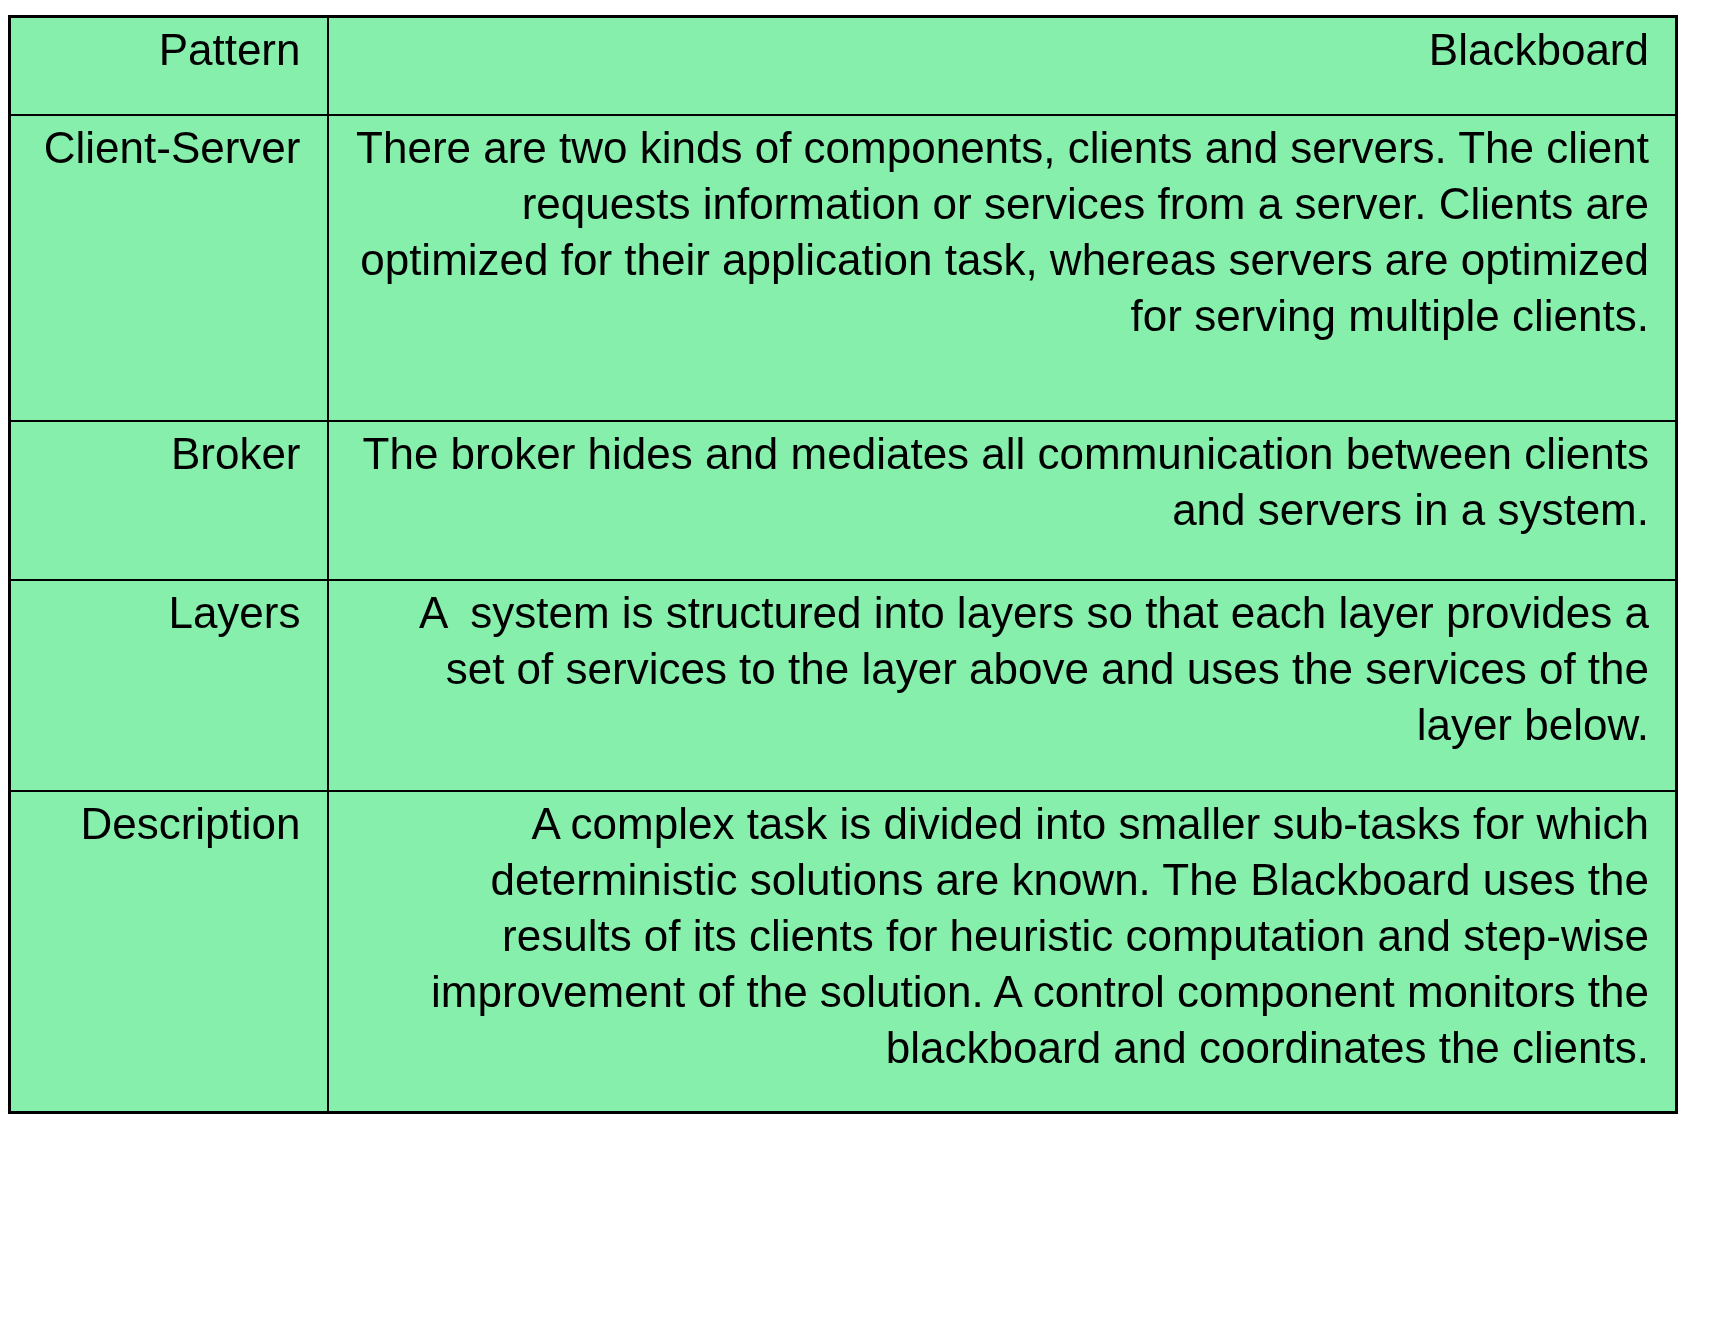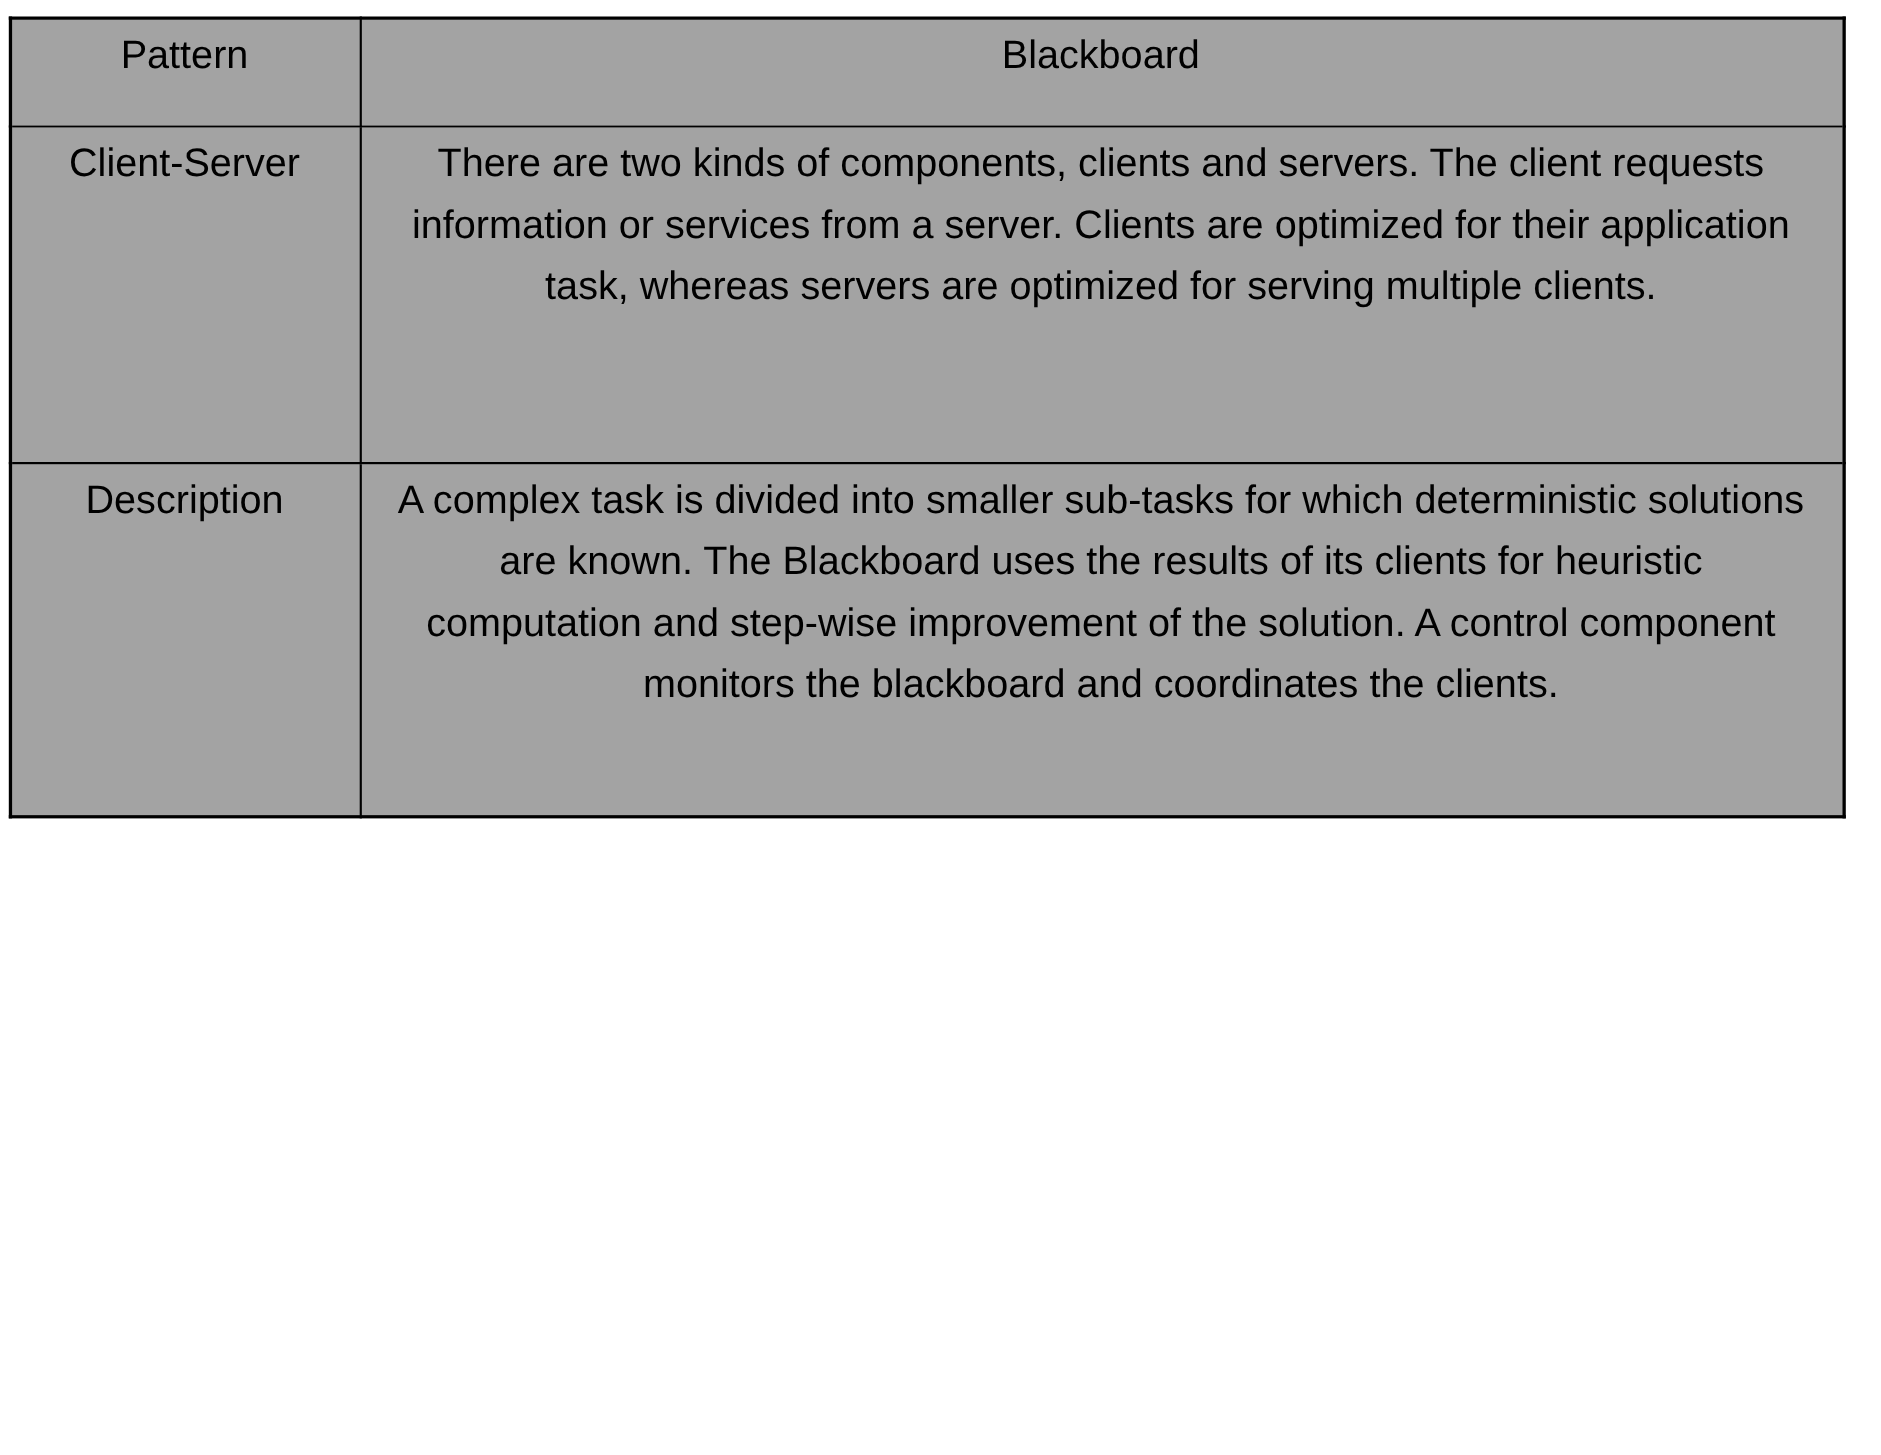--- a/index.html
+++ b/index.html
@@ -24,28 +24,28 @@
     table-layout: fixed;
     margin: 15px 0 0 8px;
     width: 1670px;
     border: 3px solid #000000;
   }
   col.c-pattern { width: 318px; }
   col.c-desc   { width: auto; }
   th, td {
     border: 2px solid #000000;
     vertical-align: top;
-    text-align: center;
+    text-align: right;
     font-weight: normal;
-    font-size: 36px;
+    font-size: 44px;
     line-height: 56px;
     padding: 4px 26px 20px 24px;
     white-space: pre-wrap;
     overflow: hidden;
-    background: #a3a3a3;
+    background: #86efac;
   }
   tr.r-header { height: 98px; }
   tr.r0 { height: 306px; }
   tr.r1 { height: 159px; }
   tr.r2 { height: 211px; }
   tr.r3 { height: 220px; }
   tr.r4 { height: 322px; }
 </style>
 </head>
 <body>
@@ -60,19 +60,27 @@
       <tr class="r-header">
         <th>Pattern</th>
         <th>Blackboard</th>
       </tr>
     </thead>
     <tbody>
       <tr class="r0">
         <td>Client-Server</td>
         <td>There are two kinds of components, clients and servers. The client requests information or services from a server. Clients are optimized for their application task, whereas servers are optimized for serving multiple clients.</td>
       </tr>
+      <tr class="r1">
+        <td>Broker</td>
+        <td>The broker hides and mediates all communication between clients and servers in a system.</td>
+      </tr>
+      <tr class="r2">
+        <td>Layers</td>
+        <td>A  system is structured into layers so that each layer provides a set of services to the layer above and uses the services of the layer below.</td>
+      </tr>
       <tr class="r4">
         <td>Description</td>
         <td>A complex task is divided into smaller sub-tasks for which deterministic solutions are known. The Blackboard uses the results of its clients for heuristic computation and step-wise improvement of the solution. A control component monitors the blackboard and coordinates the clients.</td>
       </tr>
     </tbody>
   </table>
 </div>
 
 </body></html>

